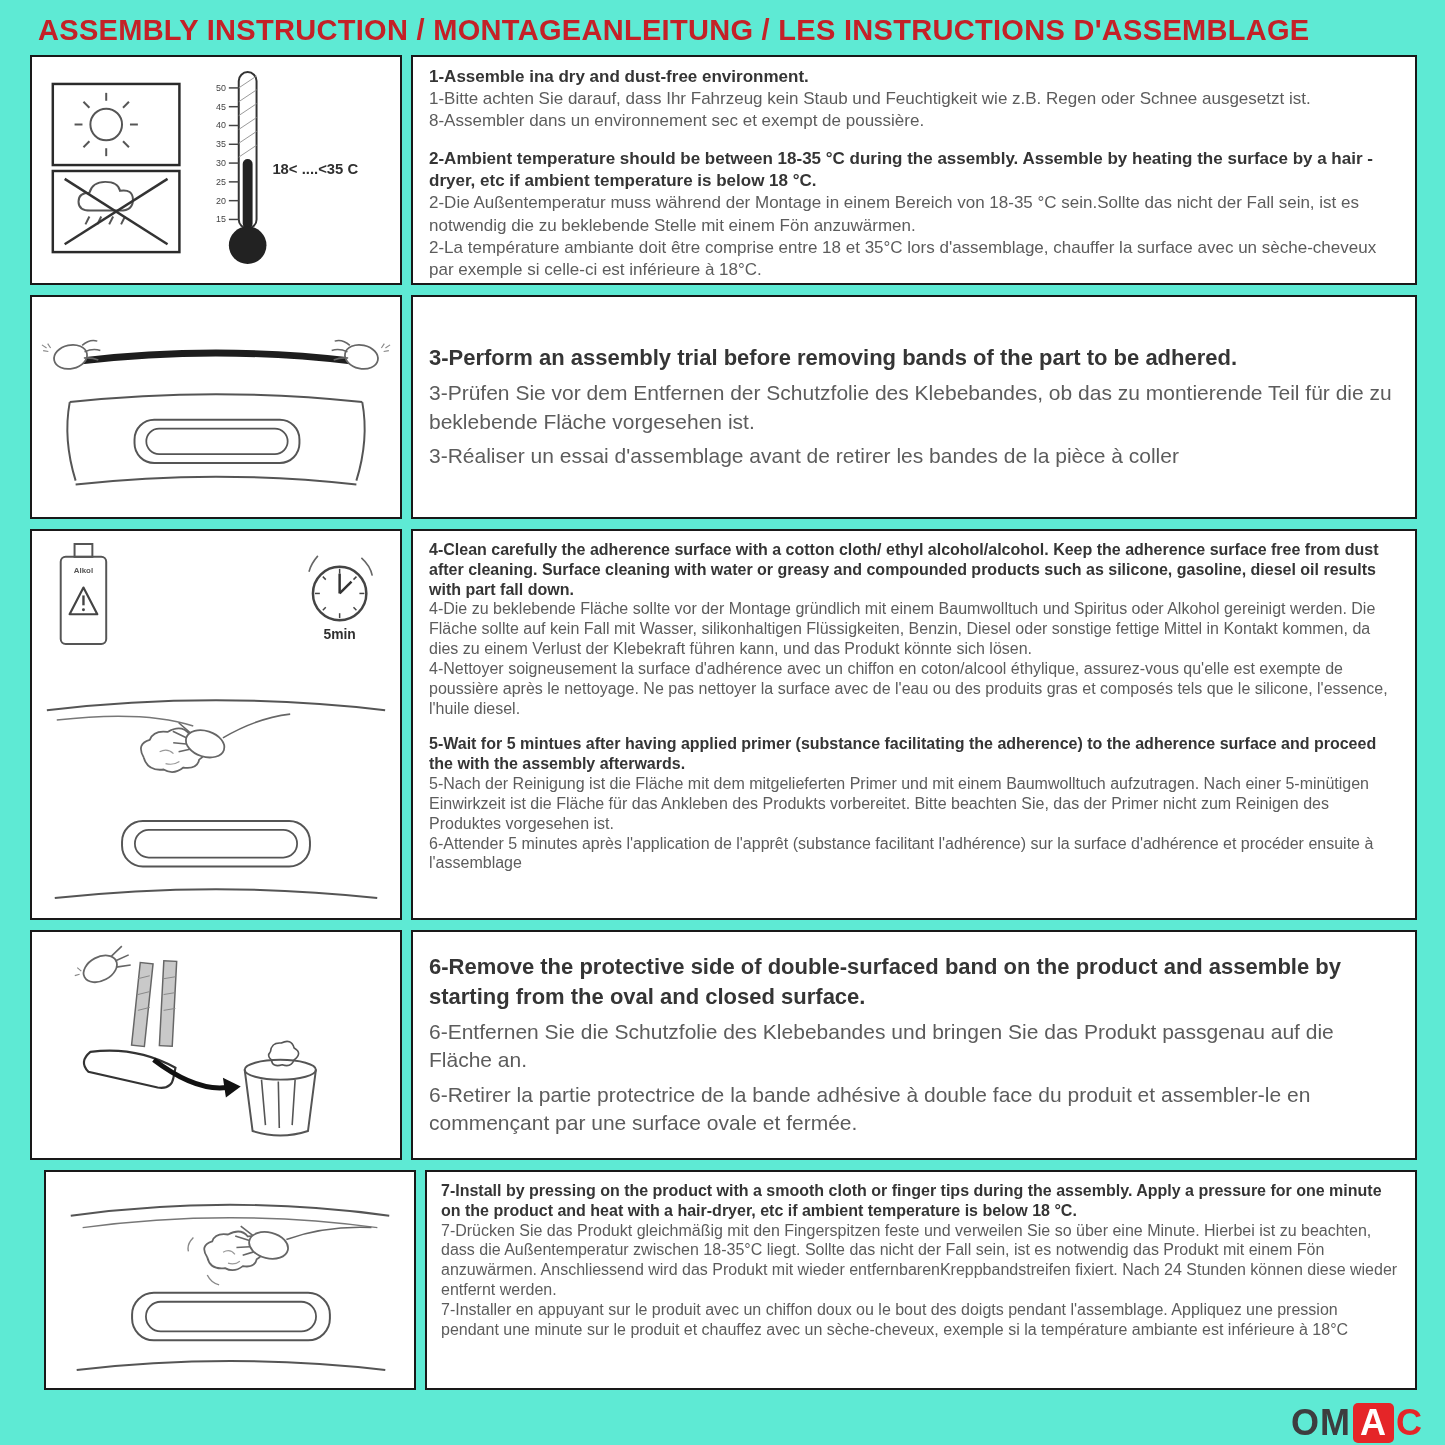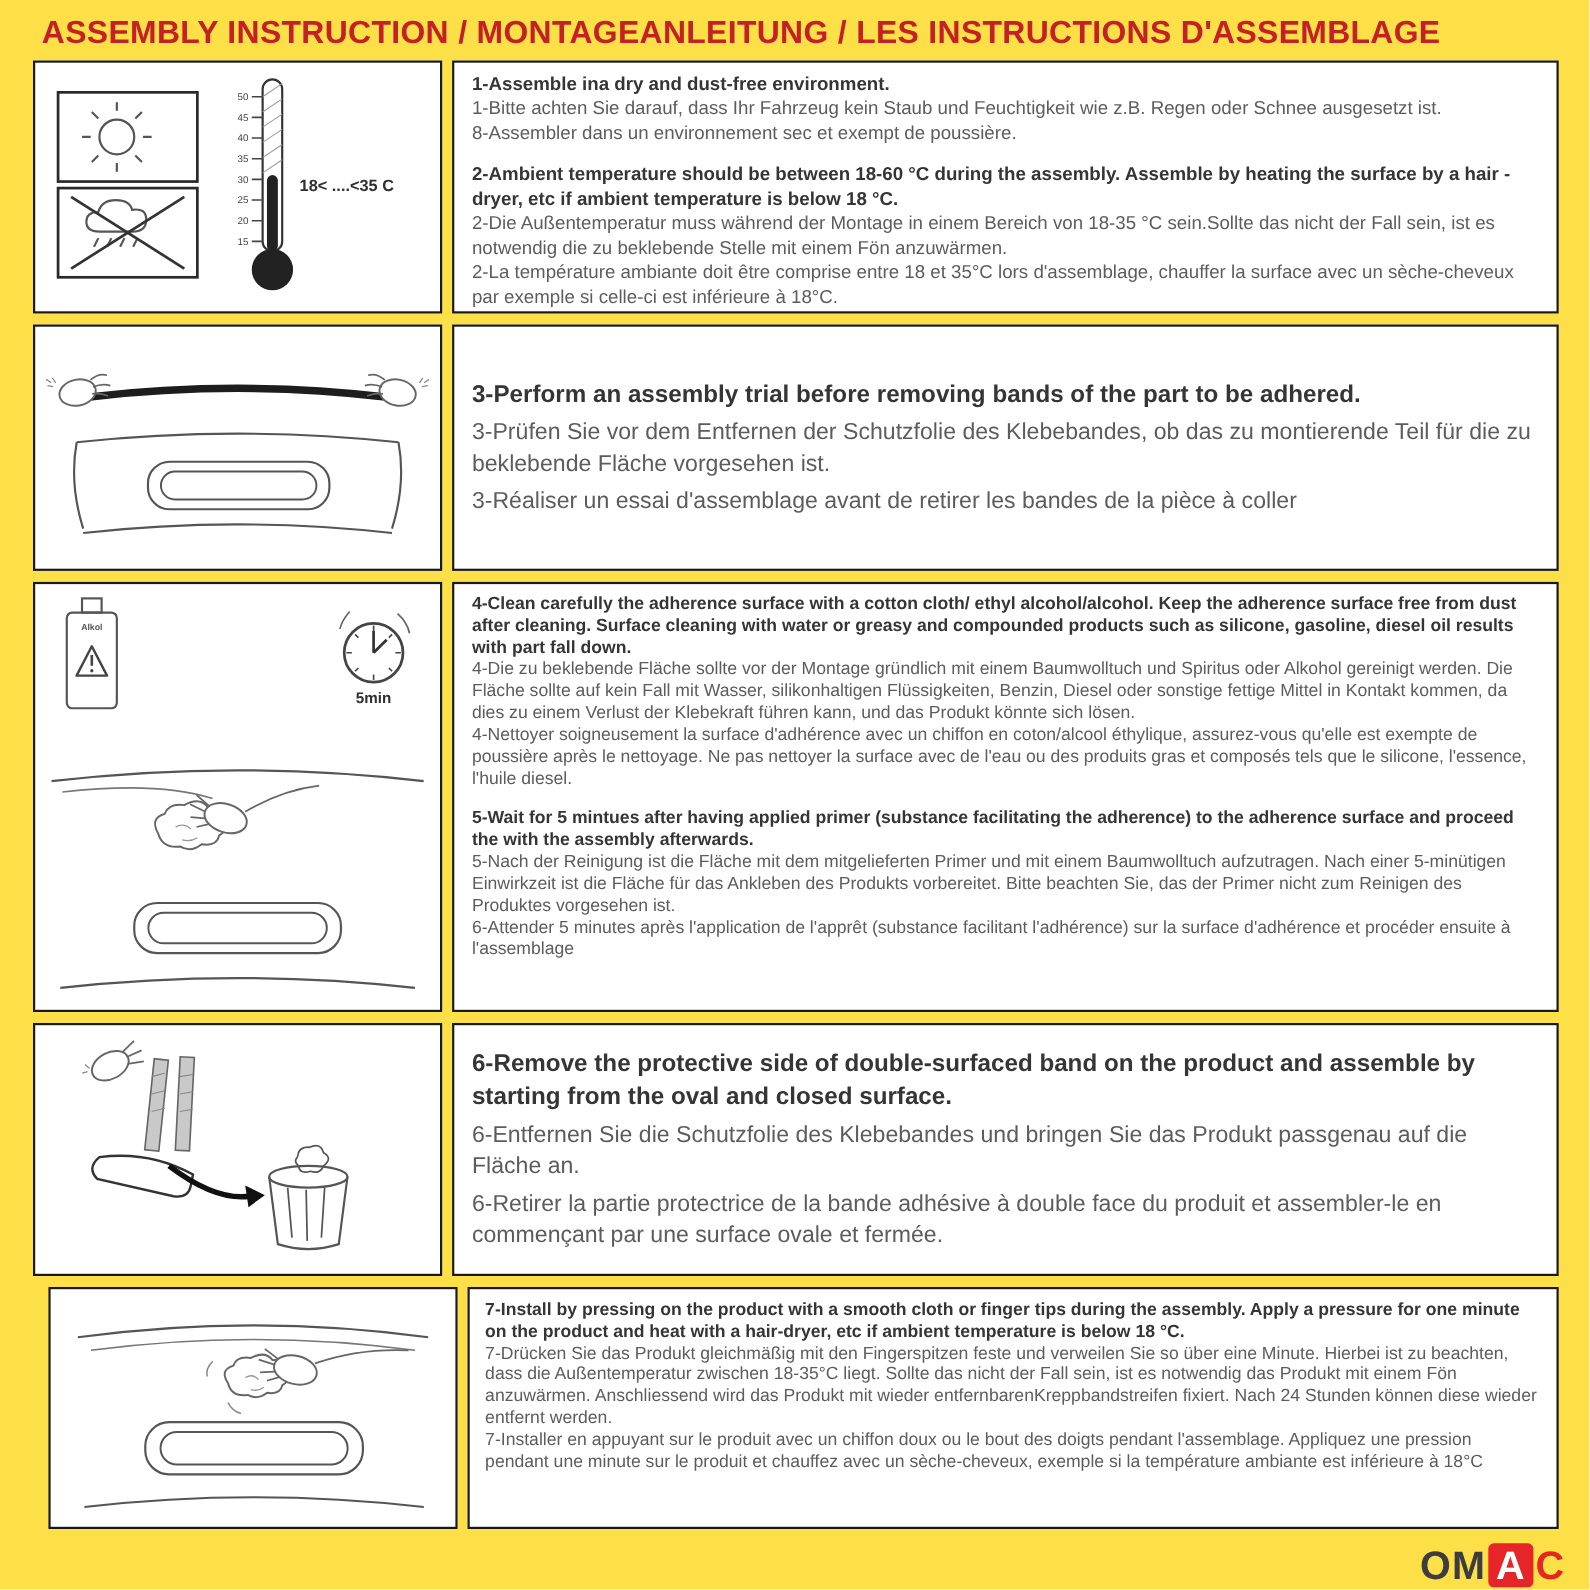--- a/index.html
+++ b/index.html
@@ -1,18 +1,18 @@
 <!DOCTYPE html>
 <html><head>
 <meta charset="utf-8">
 <style>
   * { box-sizing: border-box; }
   html,body { margin:0; padding:0; background:#ffffff; }
   body { font-family:"Liberation Sans", sans-serif; }
-  .page { position:relative; width:1445px; height:1445px; background:#fde047; overflow:hidden; }
+  .page { position:relative; width:1445px; height:1445px; background:#5eead4; overflow:hidden; }
 
   .title { margin:14px 28px 8px 38px; font-size:29px; font-weight:bold;
            color:#c42127; letter-spacing:.3px; white-space:nowrap; }
 
   .row  { display:flex; gap:9px; margin:0 28px 10px 30px; }
   .ibox { flex:0 0 372px; border:2px solid #191919; background:#fff;
           display:flex; align-items:center; justify-content:center; }
   .tbox { flex:1; border:2px solid #191919; padding:9px 16px; color:#5c5c5c; background:#fff; }
   .tbox p { margin:0; }
   .tbox .b { color:#353535; font-weight:bold; }
@@ -104,21 +104,21 @@
             <text x="193" y="164">15</text>
           </g>
           <text x="240" y="115" font-size="15" font-weight="bold" fill="#2f2f2f">18&lt; ....&lt;35 C</text>
         </g>
       </svg>
     </div>
     <div class="tbox t-sm h1">
       <p class="b">1-Assemble ina dry and dust-free environment.</p>
       <p>1-Bitte achten Sie darauf, dass Ihr Fahrzeug kein Staub und Feuchtigkeit wie z.B. Regen oder Schnee ausgesetzt ist.</p>
       <p>8-Assembler dans un environnement sec et exempt de poussière.</p>
-      <p class="b gap">2-Ambient temperature should be between 18-60 °C  during the assembly. Assemble by heating the surface by a hair -dryer, etc if ambient temperature is below 18 °C.</p>
+      <p class="b gap">2-Ambient temperature should be between 18-35 °C  during the assembly. Assemble by heating the surface by a hair -dryer, etc if ambient temperature is below 18 °C.</p>
       <p>2-Die Außentemperatur muss während der Montage in einem Bereich von 18-35 °C  sein.Sollte das nicht der Fall sein, ist es notwendig die zu beklebende Stelle mit einem Fön anzuwärmen.</p>
       <p>2-La température ambiante doit être comprise entre 18 et 35°C lors d'assemblage, chauffer la surface avec un sèche-cheveux par exemple si celle-ci est inférieure à 18°C.</p>
     </div>
   </div>
 
   <div class="row h2">
     <div class="ibox">
       <svg width="362" height="214" viewBox="0 0 366 218">
         <path d="M46,62 Q183,46 320,62" stroke="#1d1d1d" stroke-width="7" fill="none" stroke-linecap="round"></path>
         <g transform="translate(34,54) rotate(-12)">

